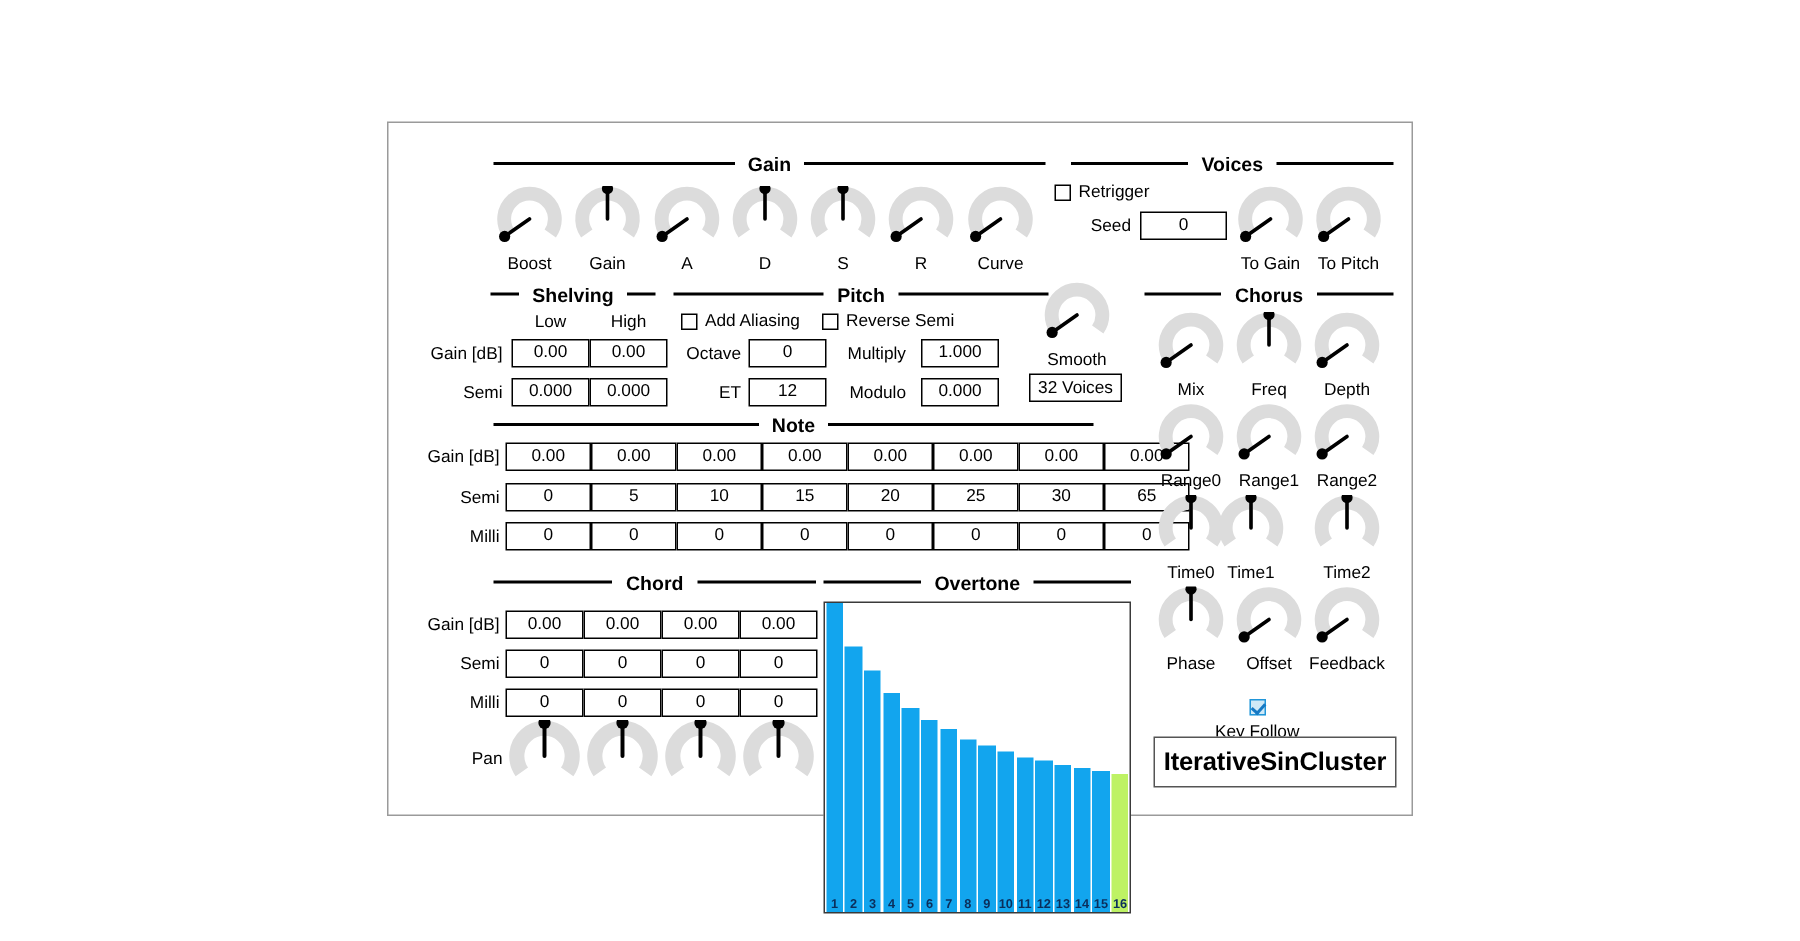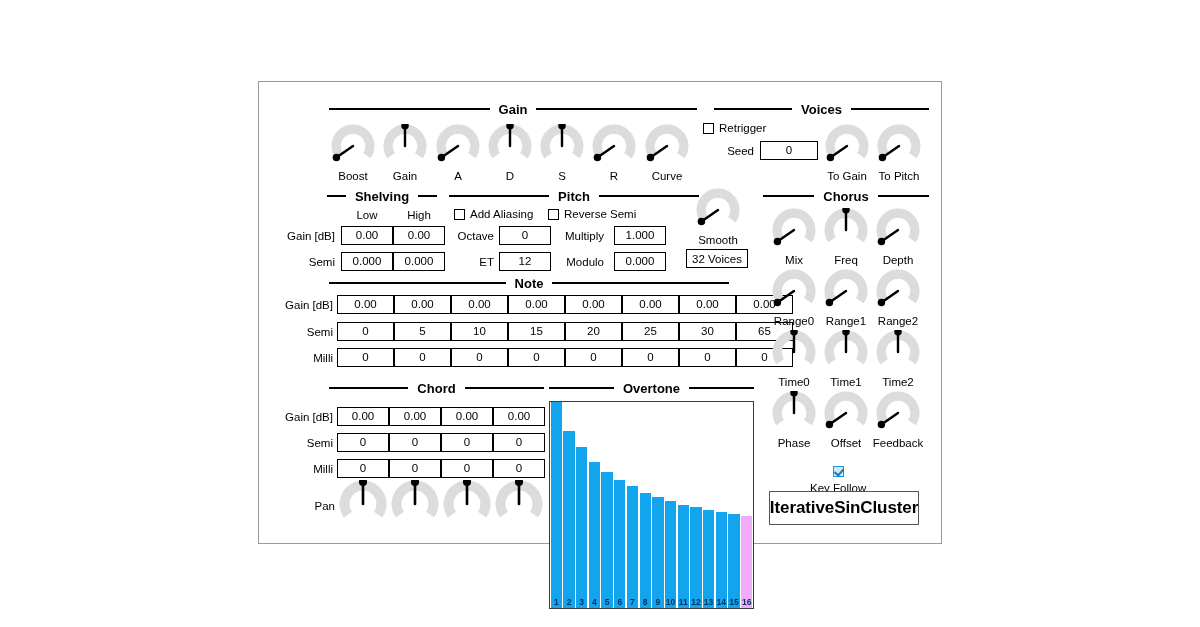--- a/index.html
+++ b/index.html
@@ -428,21 +428,21 @@
             <div class="otbar" style="height: 46.5%; background: rgb(18, 165, 238);">
               <div class="otnum">14</div>
             </div>
           </div>
           <div class="otcol">
             <div class="otbar" style="height: 45.5%; background: rgb(18, 165, 238);">
               <div class="otnum">15</div>
             </div>
           </div>
           <div class="otcol">
-            <div class="otbar" style="height: 44.5%; background: #f0abfc;">
+            <div class="otbar" style="height: 44.5%; background: #bef264;">
               <div class="otnum">16</div>
             </div>
           </div>
         </div>
     </div>
 
     <div class="sect-head" style="left:504px; top:107px; width:166px; height:14px;">
       <div class="rule"></div>
       <div class="txt">Chorus</div>
       <div class="rule"></div>
@@ -497,21 +497,21 @@
           <div class="klabel" style="top: 46px;">Range2</div>
         </div>
         <div class="knob" style="left: 513px; top: 248px; width: 44px; height: 62px;">
           <div class="dial"><svg width="44" height="44" viewBox="0 0 44 44">
     <path d="M 8.17 31.68 A 16.88 16.88 0 1 1 35.83 31.68" fill="none" stroke="#dcdcdc" stroke-width="9.24" stroke-linecap="butt"></path>
     <line x1="22" y1="22" x2="22.00" y2="1.76" stroke="#000" stroke-width="2.42" stroke-linecap="round"></line>
     <circle cx="22.00" cy="1.76" r="3.74" fill="#000"></circle>
   </svg></div>
           <div class="klabel" style="top: 46px;">Time0</div>
         </div>
-        <div class="knob" style="left: 565px; top: 248px; width: 44px; height: 62px; text-decoration: underline;">
+        <div class="knob" style="left: 553px; top: 248px; width: 44px; height: 62px; text-decoration: underline;">
           <div class="dial"><svg width="44" height="44" viewBox="0 0 44 44">
     <path d="M 8.17 31.68 A 16.88 16.88 0 1 1 35.83 31.68" fill="none" stroke="#dcdcdc" stroke-width="9.24" stroke-linecap="butt"></path>
     <line x1="22" y1="22" x2="22.00" y2="1.76" stroke="#000" stroke-width="2.42" stroke-linecap="round"></line>
     <circle cx="22.00" cy="1.76" r="3.74" fill="#000"></circle>
   </svg></div>
           <div class="klabel" style="top: 46px;">Time1</div>
         </div>
         <div class="knob" style="left: 617px; top: 248px; width: 44px; height: 62px;">
           <div class="dial"><svg width="44" height="44" viewBox="0 0 44 44">
     <path d="M 8.17 31.68 A 16.88 16.88 0 1 1 35.83 31.68" fill="none" stroke="#dcdcdc" stroke-width="9.24" stroke-linecap="butt"></path>
@@ -542,16 +542,16 @@
     <line x1="22" y1="22" x2="5.42" y2="33.61" stroke="#000" stroke-width="2.42" stroke-linecap="round"></line>
     <circle cx="5.42" cy="33.61" r="3.74" fill="#000"></circle>
   </svg></div>
           <div class="klabel" style="top: 46px;">Feedback</div>
         </div>
       </div>
     <div class="cbrow" style="left:551px; top:384px;flex-direction:column;">
       <div class="cbox on" id="cb-keyfollow"></div>
       <div class="cblabel">Key Follow</div>
     </div>
-    <div class="namebtn" style="left:510px; top:409px; width:150px; height:34px;">IterativeSinCluster</div>
+    <div class="namebtn" style="left:510px; top:409px; width:162px; height:34px;">IterativeSinCluster</div>
 
   </div>
 </div>
 
 </body></html>

